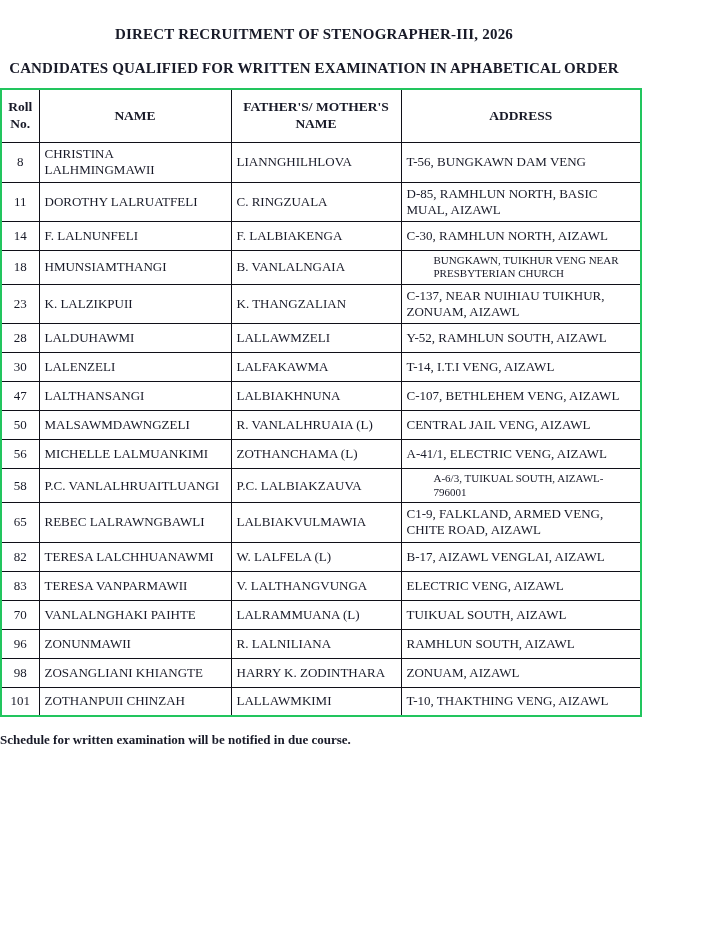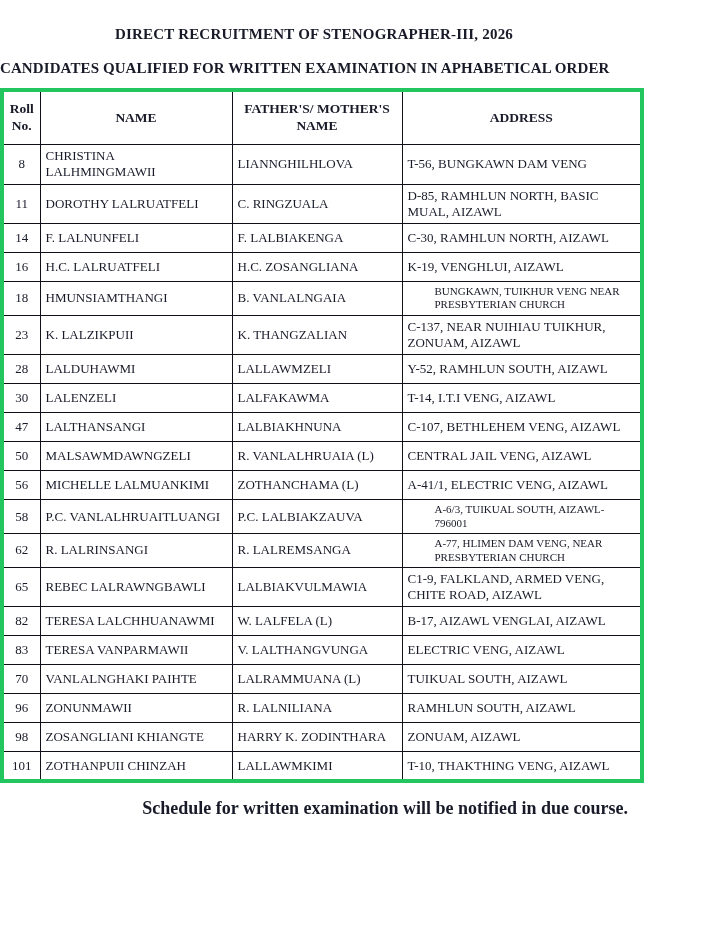--- a/index.html
+++ b/index.html
@@ -20,31 +20,32 @@
     box-sizing: border-box;
     padding-top: 26px;
   }
   .title {
     text-align: center;
     font-weight: bold;
     font-size: 15px;
     letter-spacing: 0.2px;
   }
   .subtitle {
+    text-align: center;
     font-weight: bold;
     font-size: 15px;
     margin-top: 17px;
     letter-spacing: 0.1px;
   }
   table.candidates {
     border-collapse: collapse;
     table-layout: fixed;
     width: 640px;
     margin: 11px auto 0 auto;
-    border: 4px solid #22c55e;
+    border: 2px solid #22c55e;
   }
   table.candidates th,
   table.candidates td {
     border: 1px solid #101018;
     font-size: 13px;
     line-height: 1.25;
     padding: 3px 5px;
     vertical-align: middle;
     overflow: hidden;
     word-wrap: break-word;
@@ -61,23 +62,23 @@
   td.roll {
     text-align: center;
     padding: 3px 2px;
   }
   td.addr.small {
     font-size: 11px;
     line-height: 1.22;
     padding-left: 32px;
   }
   .footer {
-    text-align: right;
-    font-weight: bold;
-    font-size: 18px;
+    text-align: left;
+    font-weight: bold;
+    font-size: 13px;
     margin-top: 15px;
   }
 </style>
 </head>
 <body>
 
 <div class="page">
 
   <div class="title">DIRECT RECRUITMENT OF STENOGRAPHER-III, 2026</div>
 
@@ -111,26 +112,20 @@
     <td class="parent">C. RINGZUALA</td>
     <td class="addr">D-85, RAMHLUN NORTH, BASIC MUAL, AIZAWL</td>
   </tr>
         <tr>
     <td class="roll">14</td>
     <td class="name">F. LALNUNFELI</td>
     <td class="parent">F. LALBIAKENGA</td>
     <td class="addr">C-30, RAMHLUN NORTH, AIZAWL</td>
   </tr>
         <tr>
-    <td class="roll">16</td>
-    <td class="name">H.C. LALRUATFELI</td>
-    <td class="parent">H.C. ZOSANGLIANA</td>
-    <td class="addr">K-19, VENGHLUI, AIZAWL</td>
-  </tr>
-        <tr>
     <td class="roll">18</td>
     <td class="name">HMUNSIAMTHANGI</td>
     <td class="parent">B. VANLALNGAIA</td>
     <td class="addr small">BUNGKAWN, TUIKHUR VENG NEAR PRESBYTERIAN CHURCH</td>
   </tr>
         <tr>
     <td class="roll">23</td>
     <td class="name">K. LALZIKPUII</td>
     <td class="parent">K. THANGZALIAN</td>
     <td class="addr">C-137, NEAR NUIHIAU TUIKHUR, ZONUAM, AIZAWL</td>
@@ -165,26 +160,20 @@
     <td class="parent">ZOTHANCHAMA (L)</td>
     <td class="addr">A-41/1, ELECTRIC VENG, AIZAWL</td>
   </tr>
         <tr>
     <td class="roll">58</td>
     <td class="name">P.C. VANLALHRUAITLUANGI</td>
     <td class="parent">P.C. LALBIAKZAUVA</td>
     <td class="addr small">A-6/3, TUIKUAL SOUTH, AIZAWL-796001</td>
   </tr>
         <tr>
-    <td class="roll">62</td>
-    <td class="name">R. LALRINSANGI</td>
-    <td class="parent">R. LALREMSANGA</td>
-    <td class="addr small">A-77, HLIMEN DAM VENG, NEAR PRESBYTERIAN CHURCH</td>
-  </tr>
-        <tr>
     <td class="roll">65</td>
     <td class="name">REBEC LALRAWNGBAWLI</td>
     <td class="parent">LALBIAKVULMAWIA</td>
     <td class="addr">C1-9, FALKLAND, ARMED VENG, CHITE ROAD, AIZAWL</td>
   </tr>
         <tr>
     <td class="roll">82</td>
     <td class="name">TERESA LALCHHUANAWMI</td>
     <td class="parent">W. LALFELA (L)</td>
     <td class="addr">B-17, AIZAWL VENGLAI, AIZAWL</td>

